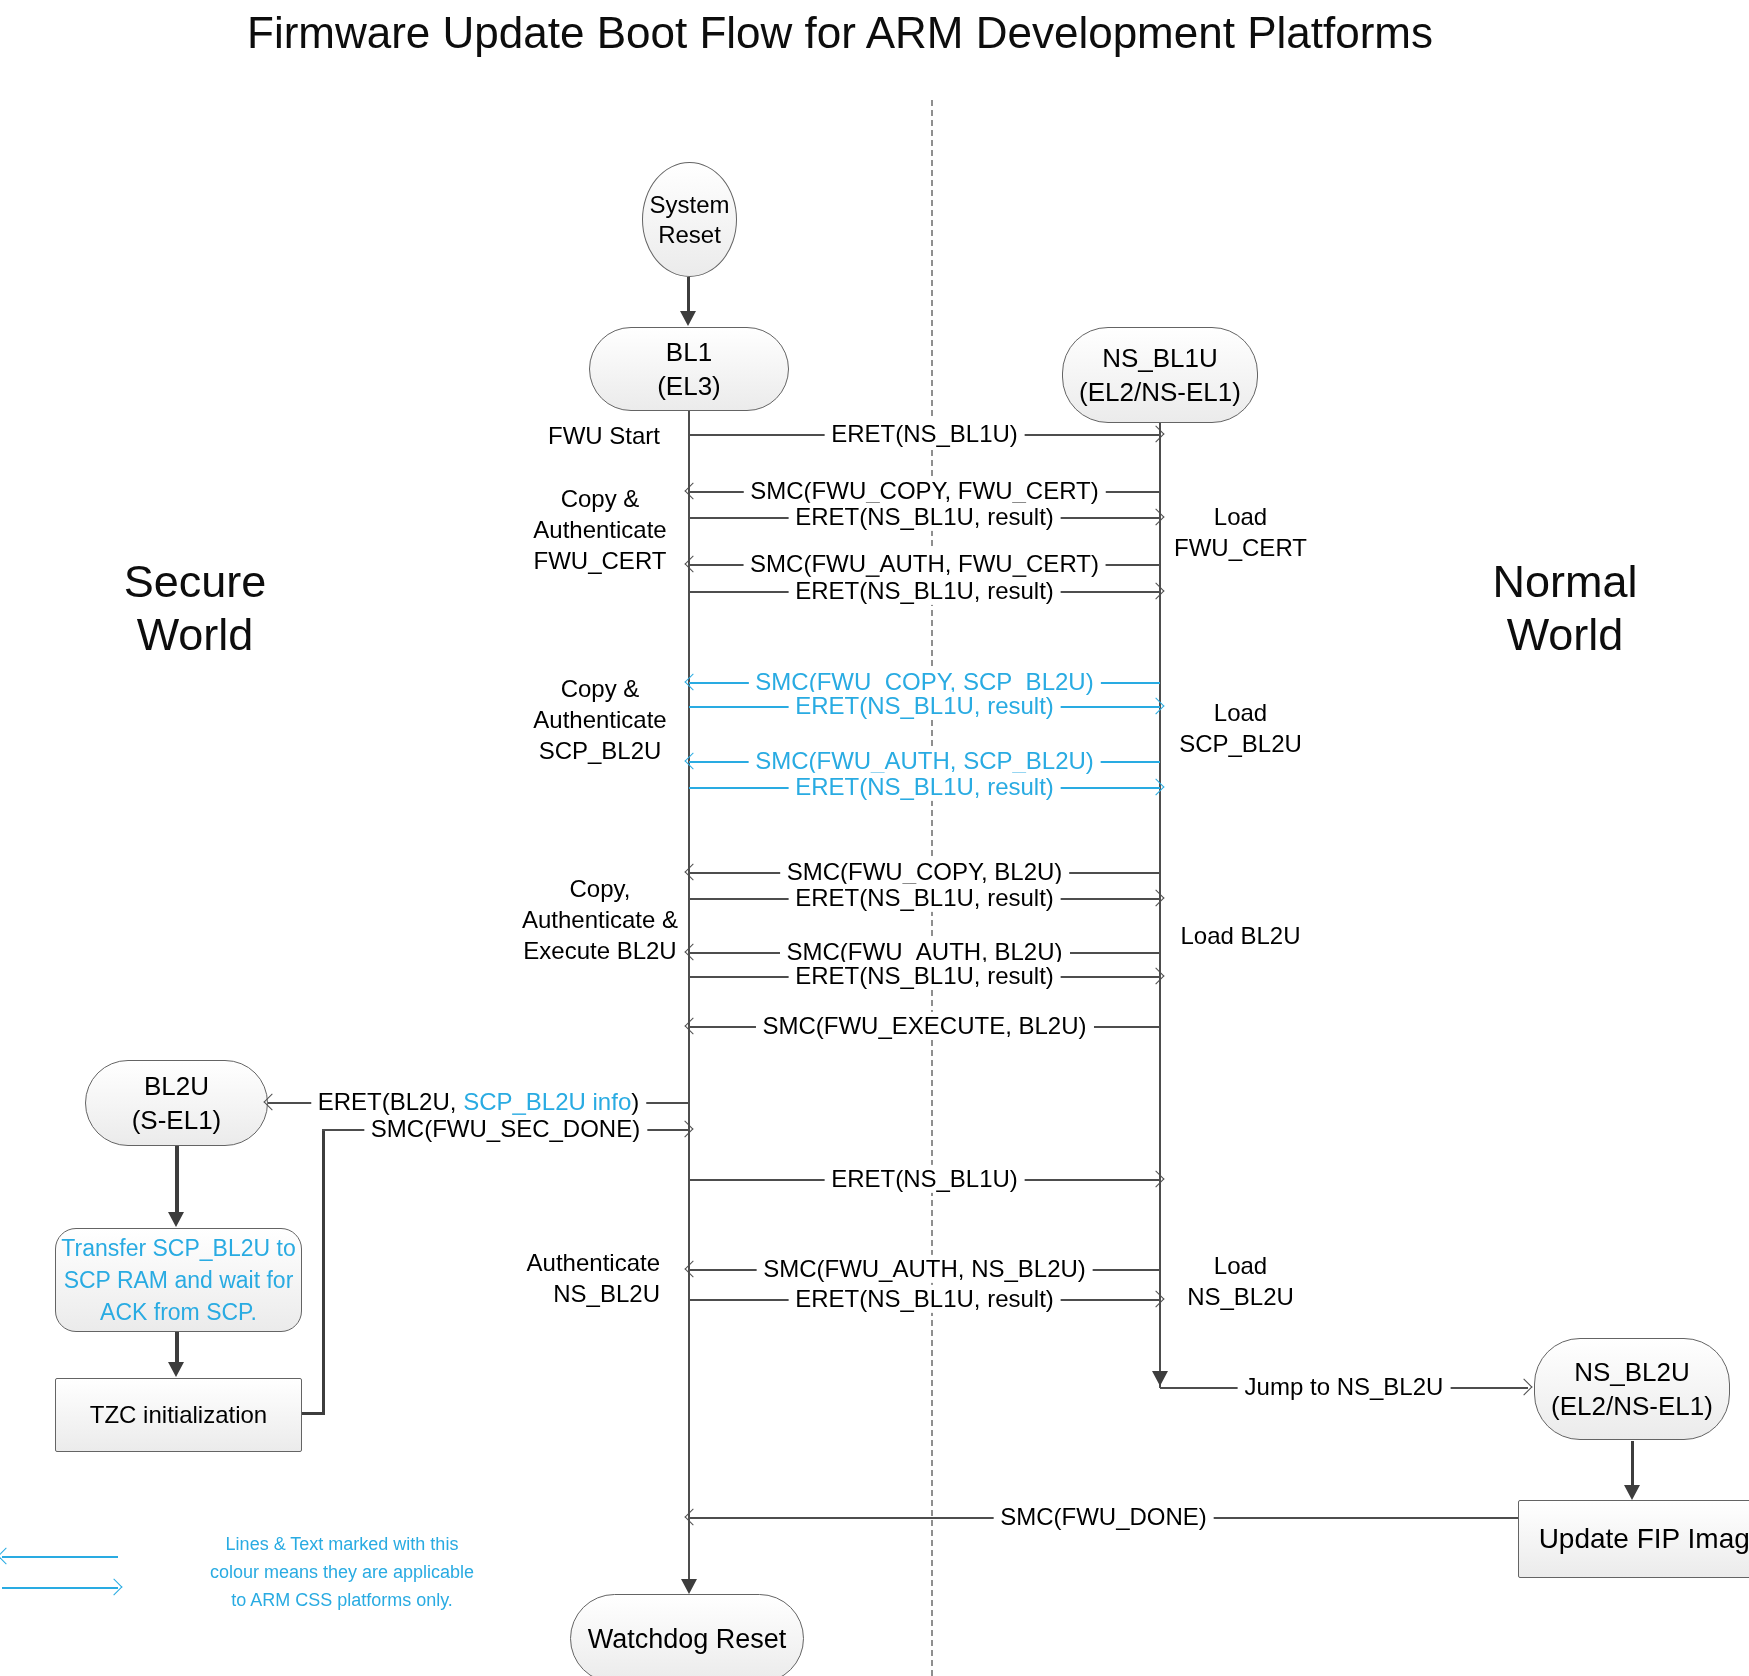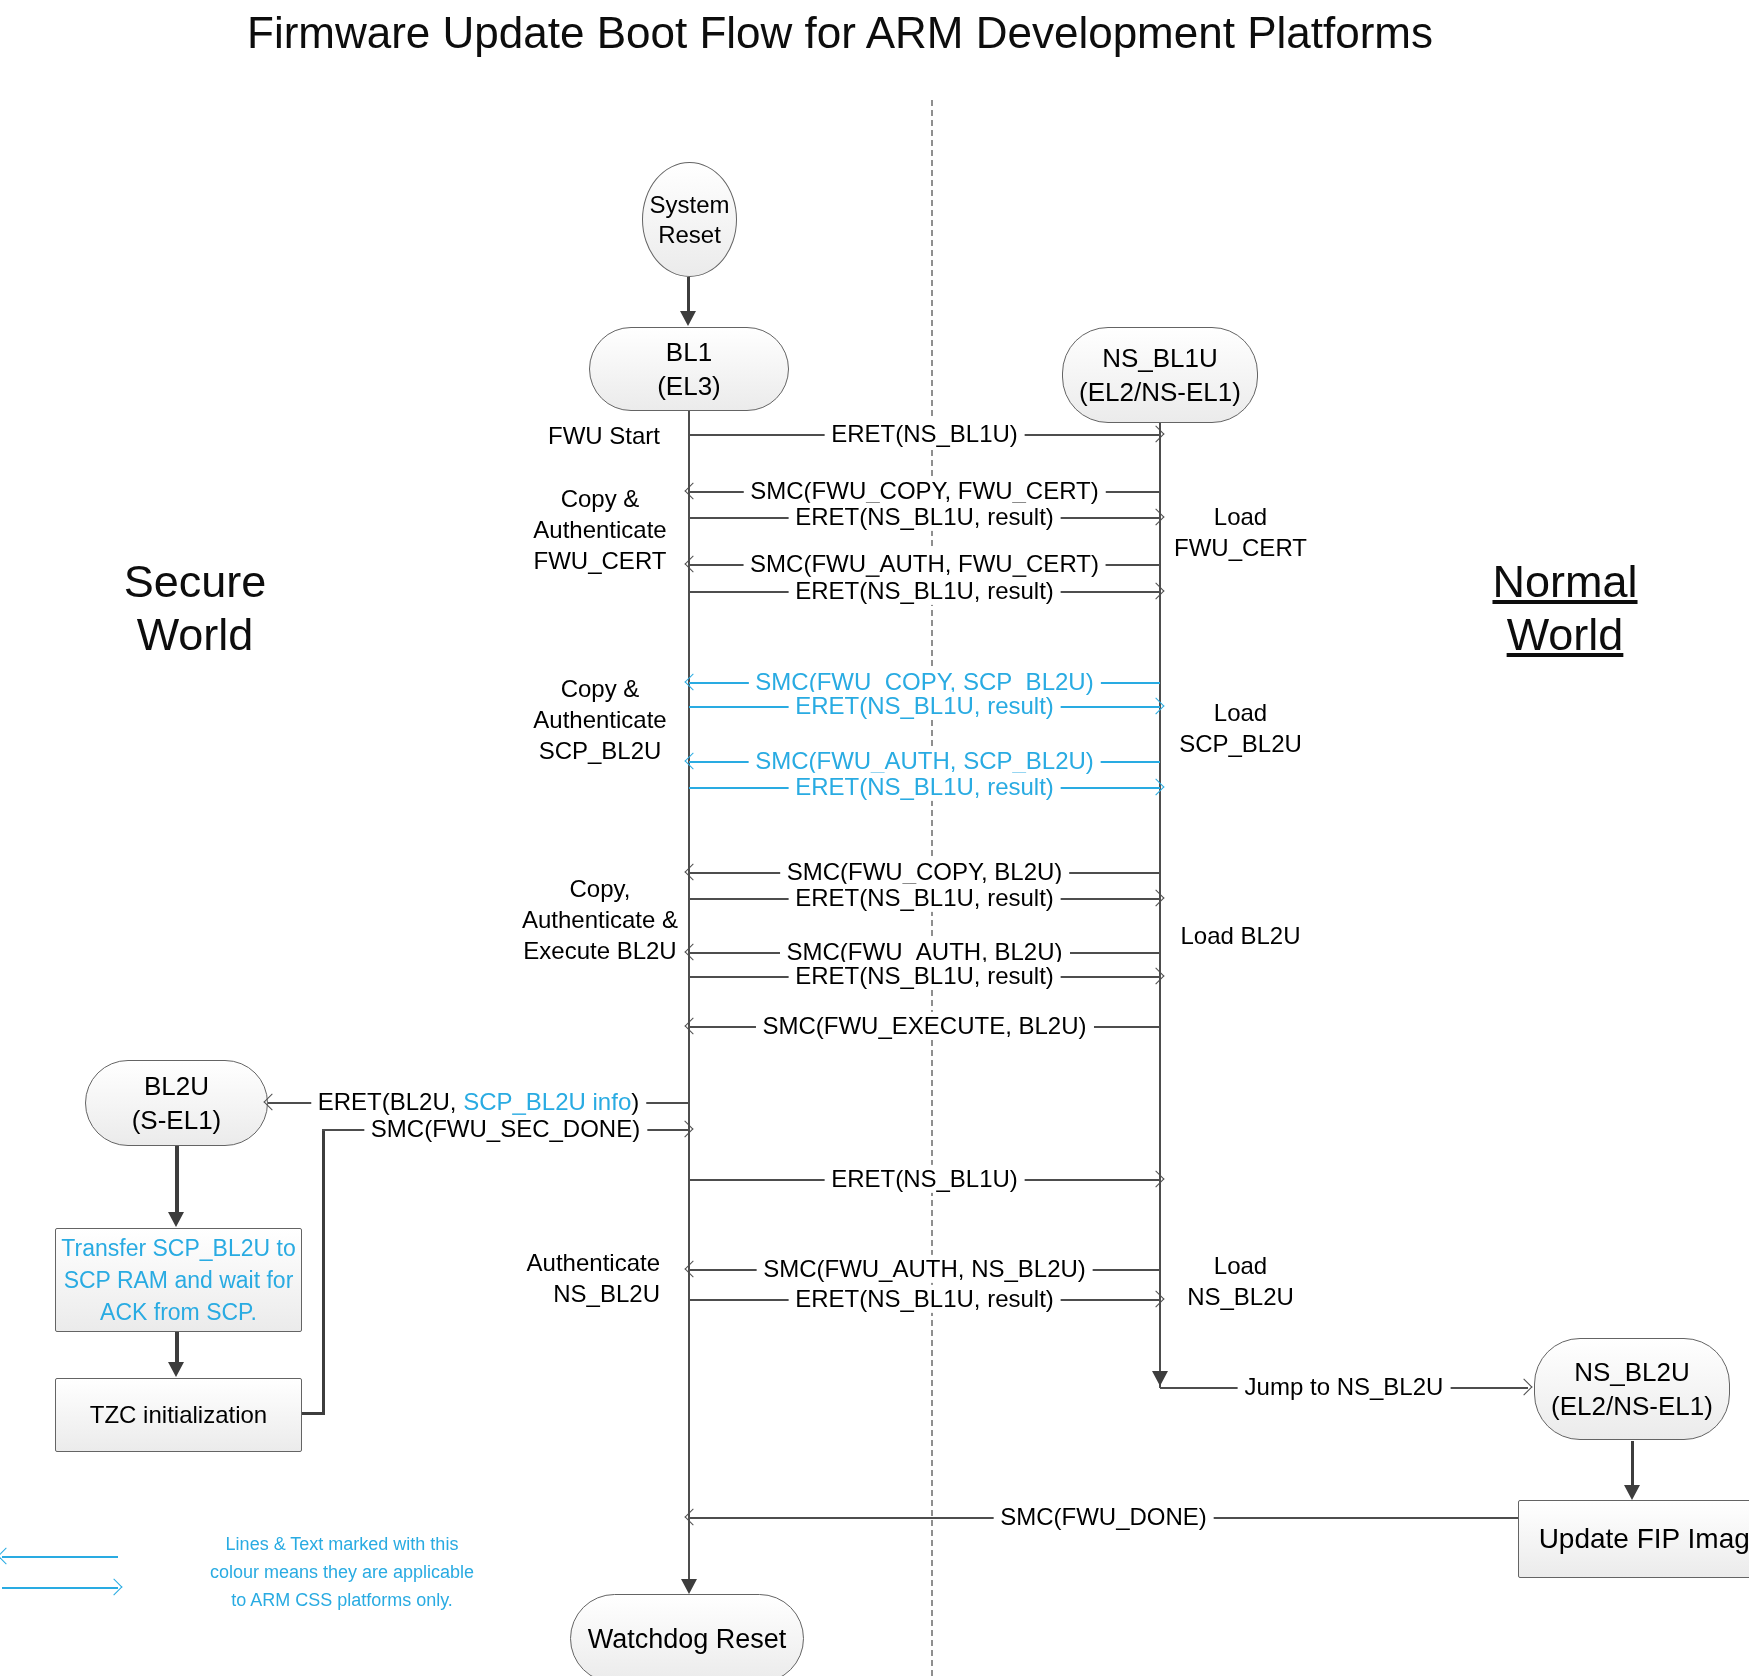--- a/index.html
+++ b/index.html
@@ -21,21 +21,21 @@
   
   .node{
     position:absolute;border:1.7px solid var(--border);
     background:linear-gradient(#ffffff,#ebebeb);
     display:flex;align-items:center;justify-content:center;text-align:center;
     white-space:pre-line;font-size:26px;line-height:34px;color:#000;box-sizing:border-box;
   }
   .stadium{border-radius:46px;}
   .ellipse{border-radius:50%;}
   .rect{border-radius:2px;}
-  .blue-text{color:var(--blue);}
+  .blue-text{color:var(--blue);border-radius:21px;}
   
   .vline{position:absolute;width:1.7px;background:var(--line);}
   .conn{position:absolute;background:#3d3d3d;}
   
   .tline{position:absolute;background:#3d3d3d;}
   .tri-down{position:absolute;width:0;height:0;border-left:8px solid transparent;border-right:8px solid transparent;border-top:15px solid #3d3d3d;}
   
   .msg{position:absolute;height:0;}
   .msg .ln{position:absolute;left:0;width:100%;top:-1px;height:1.7px;background:var(--line);}
   .msg .ah{position:absolute;width:11px;height:11px;border-top:1.7px solid var(--line);border-right:1.7px solid var(--line);top:-7px;}
@@ -60,21 +60,21 @@
 <body>
 
 <div id="canvas">
 
   <div class="divider"></div>
 
   <div class="title">Firmware Update Boot Flow for ARM Development Platforms</div>
 
   <div class="world" style="left:95px;top:555px;width:200px;">Secure
 World</div>
-  <div class="world" style="left:1465px;top:555px;width:200px;text-decoration:underline;">Normal
+  <div class="world" style="left:1465px;top:555px;width:200px;">Normal
 World</div>
 
   <div class="vline" style="left:688px;top:410px;height:1170px;"></div>
   <div class="vline" style="left:1159px;top:410px;height:978px;"></div>
   <div class="tri-down" style="left:1152px;top:1371px;"></div>
   <div class="tri-down" style="left:681px;top:1579px;"></div>
 
   <div class="tline" style="left:687px;top:277px;width:3px;height:34px;"></div>
   <div class="tri-down" style="left:680px;top:311px;"></div>
 

